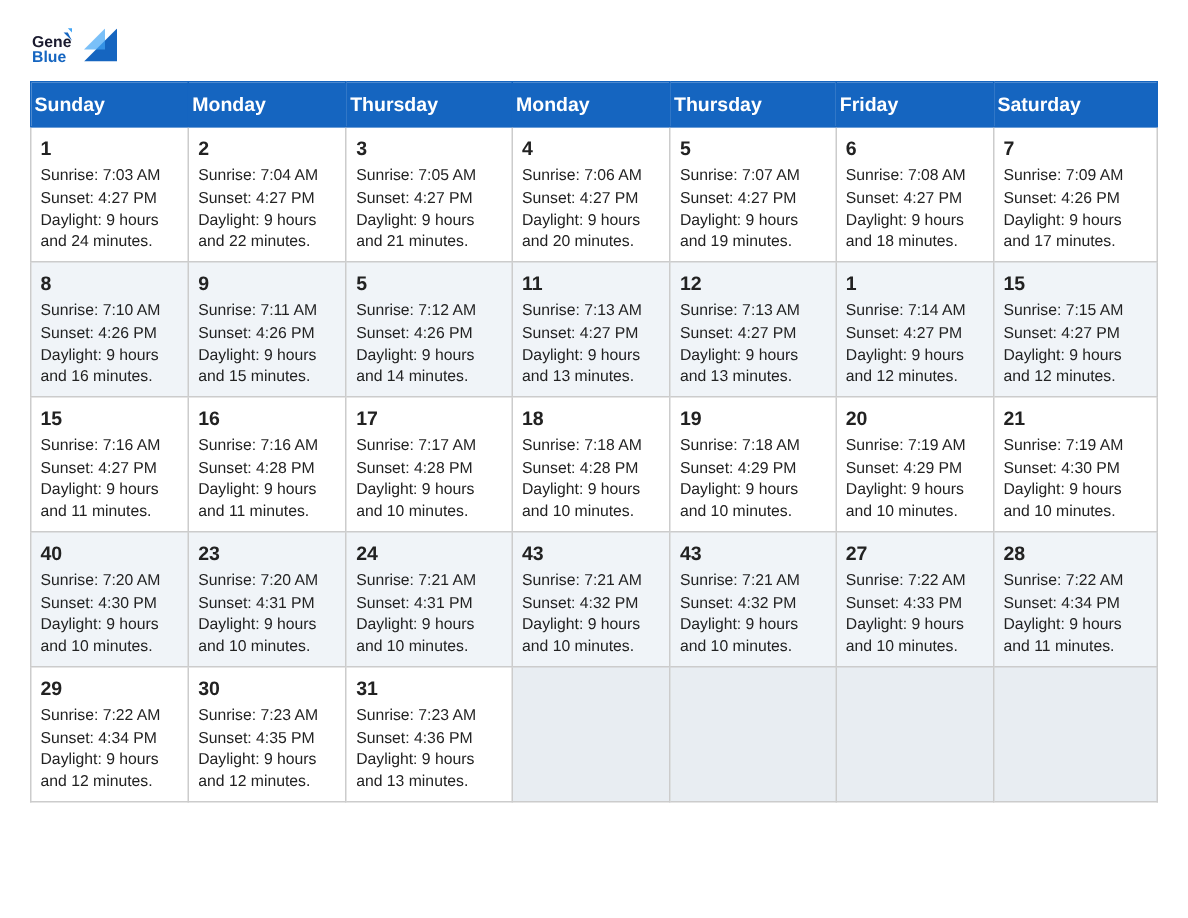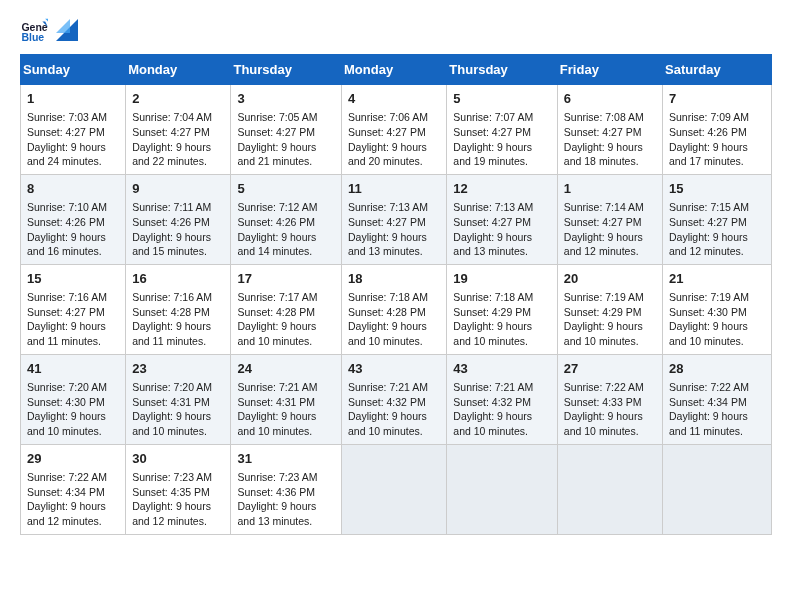--- a/index.html
+++ b/index.html
@@ -212,21 +212,21 @@
           <span class="day-num">20</span>
           <div class="day-info">Sunrise: 7:19 AM<br>Sunset: 4:29 PM<br>Daylight: 9 hours and 10 minutes.</div>
         </td>
         <td>
           <span class="day-num">21</span>
           <div class="day-info">Sunrise: 7:19 AM<br>Sunset: 4:30 PM<br>Daylight: 9 hours and 10 minutes.</div>
         </td>
       </tr>
       <tr>
         <td>
-          <span class="day-num">41</span>
+          <span class="day-num">40</span>
           <div class="day-info">Sunrise: 7:20 AM<br>Sunset: 4:30 PM<br>Daylight: 9 hours and 10 minutes.</div>
         </td>
         <td>
           <span class="day-num">23</span>
           <div class="day-info">Sunrise: 7:20 AM<br>Sunset: 4:31 PM<br>Daylight: 9 hours and 10 minutes.</div>
         </td>
         <td>
           <span class="day-num">24</span>
           <div class="day-info">Sunrise: 7:21 AM<br>Sunset: 4:31 PM<br>Daylight: 9 hours and 10 minutes.</div>
         </td>

